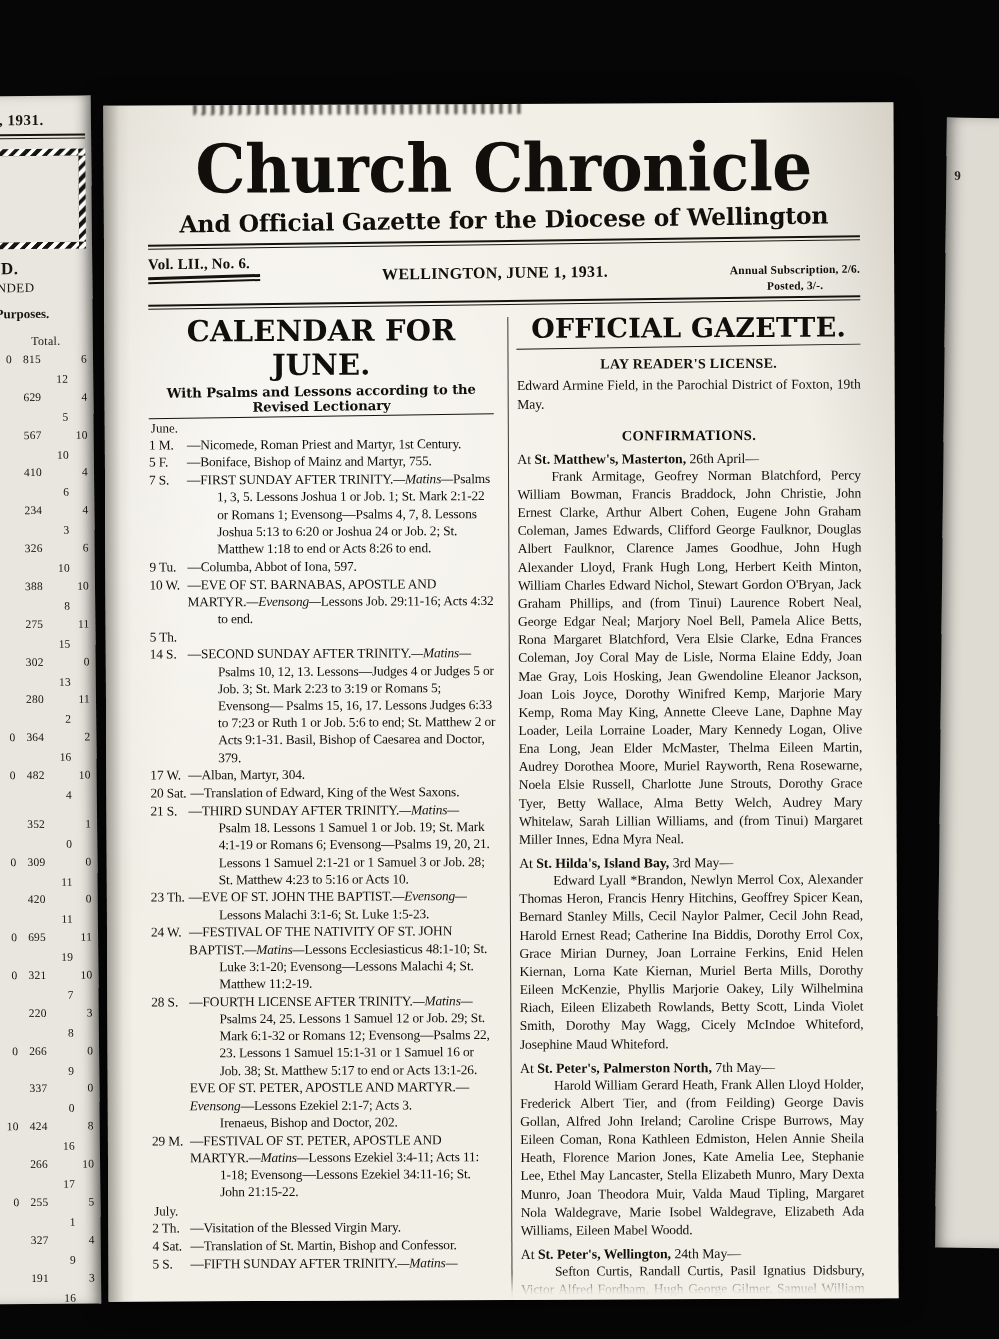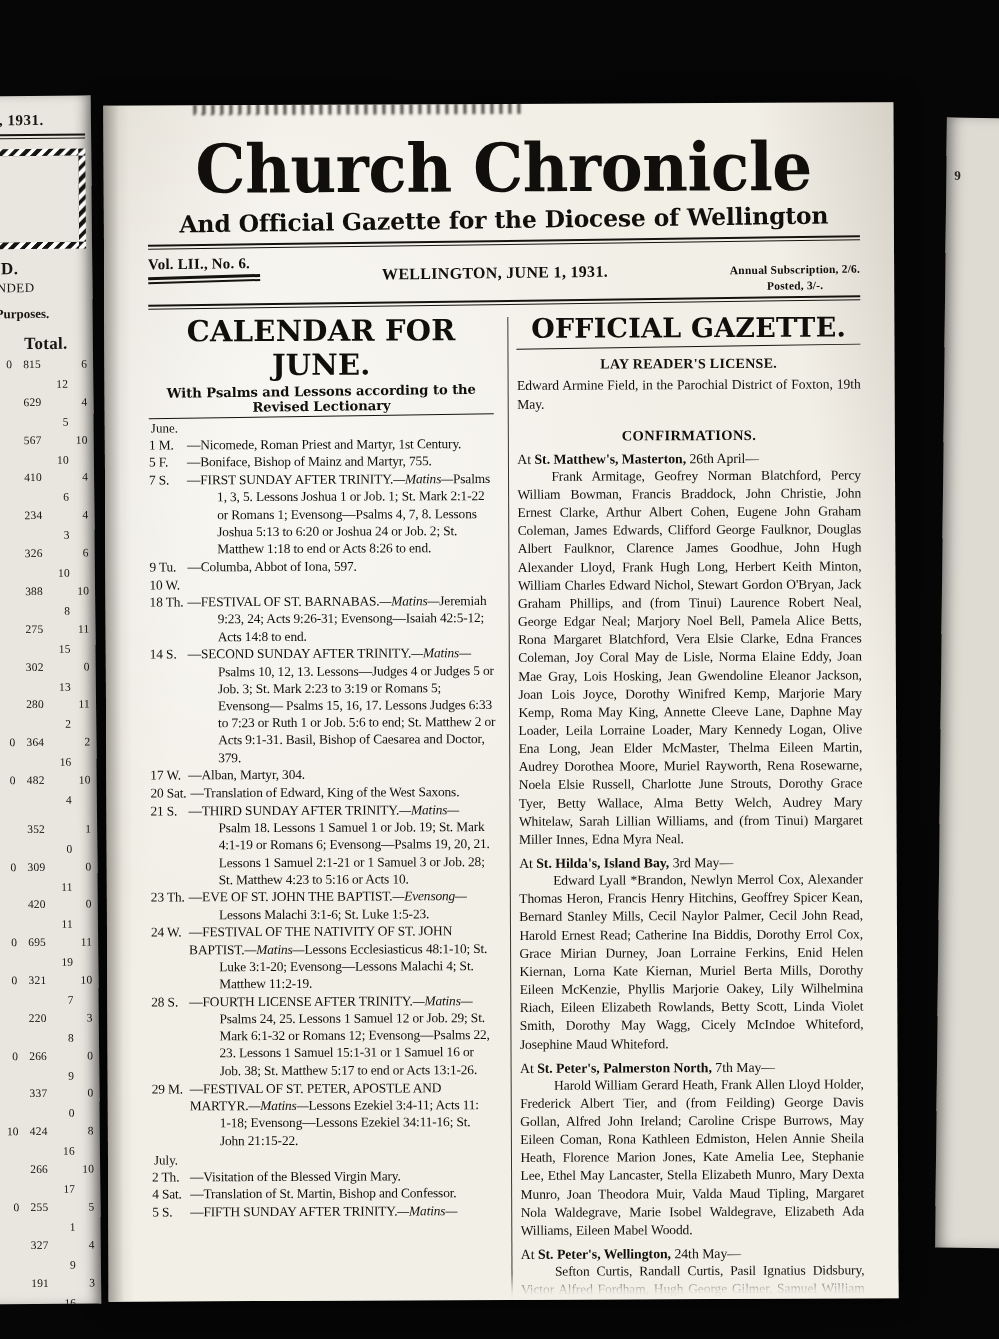--- a/index.html
+++ b/index.html
@@ -81,22 +81,22 @@
     font-size: 13px;
     letter-spacing: 0.4px;
     margin: 0 0 10px 0;
   }
   .lp-purposes {
     font-weight: bold;
     font-size: 13px;
     margin: 0 0 12px 0;
   }
   .lp-total {
-    font-weight: bold;
-    font-size: 17px;
+    font-weight: normal;
+    font-size: 12px;
     text-align: center;
     margin: 0 0 2px 16px;
     letter-spacing: 0.3px;
   }
   .lp-rows { font-size: 11.5px; line-height: 1.55; }
   .lp-row {
     display: flex;
     justify-content: flex-end;
     gap: 5px;
     white-space: nowrap;
@@ -745,24 +745,24 @@
             <div class="cal-entry">
               <span class="cal-day">7 S.</span>
               <span class="cal-text"><span>—FIRST SUNDAY AFTER TRINITY.</span><span class="ital">—Matins—</span><span>Psalms</span><span class="cal-body">1, 3, 5. Lessons Joshua 1 or Job. 1; St. Mark 2:1-22 or Romans 1; Evensong—Psalms 4, 7, 8. Lessons Joshua 5:13 to 6:20 or Joshua 24 or Job. 2; St. Matthew 1:18 to end or Acts 8:26 to end.</span></span>
             </div>
             <div class="cal-entry">
               <span class="cal-day">9 Tu.</span>
               <span class="cal-text"><span>—Columba, Abbot of Iona, 597.</span></span>
             </div>
             <div class="cal-entry">
               <span class="cal-day">10 W.</span>
-            </div>
-            <div class="cal-entry">
-              <span class="cal-day">18 Th.</span>
-              <span class="cal-text"><span>—FESTIVAL OF ST. BARNABAS.</span><span class="ital">—Matins—</span><span>Jeremiah</span><span class="cal-body">9:23, 24; Acts 9:26-31; Evensong—Isaiah 42:5-12; Acts 14:8 to end.</span></span>
+              <span class="cal-text"><span>—EVE OF ST. BARNABAS, APOSTLE AND MARTYR.</span><span class="ital">—Evensong—</span><span>Lessons Job. 29:11-16; Acts 4:32</span><span class="cal-body">to end.</span></span>
+            </div>
+            <div class="cal-entry">
+              <span class="cal-day">5 Th.</span>
             </div>
             <div class="cal-entry">
               <span class="cal-day">14 S.</span>
               <span class="cal-text"><span>—SECOND SUNDAY AFTER TRINITY.</span><span class="ital">—Matins—</span><span class="cal-body">Psalms 10, 12, 13. Lessons—Judges 4 or Judges 5 or Job. 3; St. Mark 2:23 to 3:19 or Romans 5; Evensong— Psalms 15, 16, 17. Lessons Judges 6:33 to 7:23 or Ruth 1 or Job. 5:6 to end; St. Matthew 2 or Acts 9:1-31. Basil, Bishop of Caesarea and Doctor, 379.</span></span>
             </div>
             <div class="cal-entry">
               <span class="cal-day">17 W.</span>
               <span class="cal-text"><span>—Alban, Martyr, 304.</span></span>
             </div>
             <div class="cal-entry">
@@ -780,20 +780,21 @@
             <div class="cal-entry">
               <span class="cal-day">24 W.</span>
               <span class="cal-text"><span>—FESTIVAL OF THE NATIVITY OF ST. JOHN BAPTIST.</span><span class="ital">—Matins—</span><span>Lessons Ecclesiasticus 48:1-10; St.</span><span class="cal-body">Luke 3:1-20; Evensong—Lessons Malachi 4; St. Matthew 11:2-19.</span></span>
             </div>
             <div class="cal-entry">
               <span class="cal-day">28 S.</span>
               <span class="cal-text"><span>—FOURTH LICENSE AFTER TRINITY.</span><span class="ital">—Matins—</span><span class="cal-body">Psalms 24, 25. Lessons 1 Samuel 12 or Job. 29; St. Mark 6:1-32 or Romans 12; Evensong—Psalms 22, 23. Lessons 1 Samuel 15:1-31 or 1 Samuel 16 or Job. 38; St. Matthew 5:17 to end or Acts 13:1-26.</span></span>
             </div>
             <div class="cal-entry">
               <span class="cal-day"></span>
+              <span class="cal-text"><span>EVE OF ST. PETER, APOSTLE AND MARTYR.—</span><span class="ital">Evensong</span><span>—Lessons Ezekiel 2:1-7; Acts 3.</span><span class="cal-body">Irenaeus, Bishop and Doctor, 202.</span></span>
             </div>
             <div class="cal-entry">
               <span class="cal-day">29 M.</span>
               <span class="cal-text"><span>—FESTIVAL OF ST. PETER, APOSTLE AND MARTYR.</span><span class="ital">—Matins—</span><span>Lessons Ezekiel 3:4-11; Acts 11:</span><span class="cal-body">1-18; Evensong—Lessons Ezekiel 34:11-16; St. John 21:15-22.</span></span>
             </div>
           </div>
         <div class="month-label">July.</div>
         <div class="cal-list" id="cal-list-july">
             <div class="cal-entry">
               <span class="cal-day">2 Th.</span>

